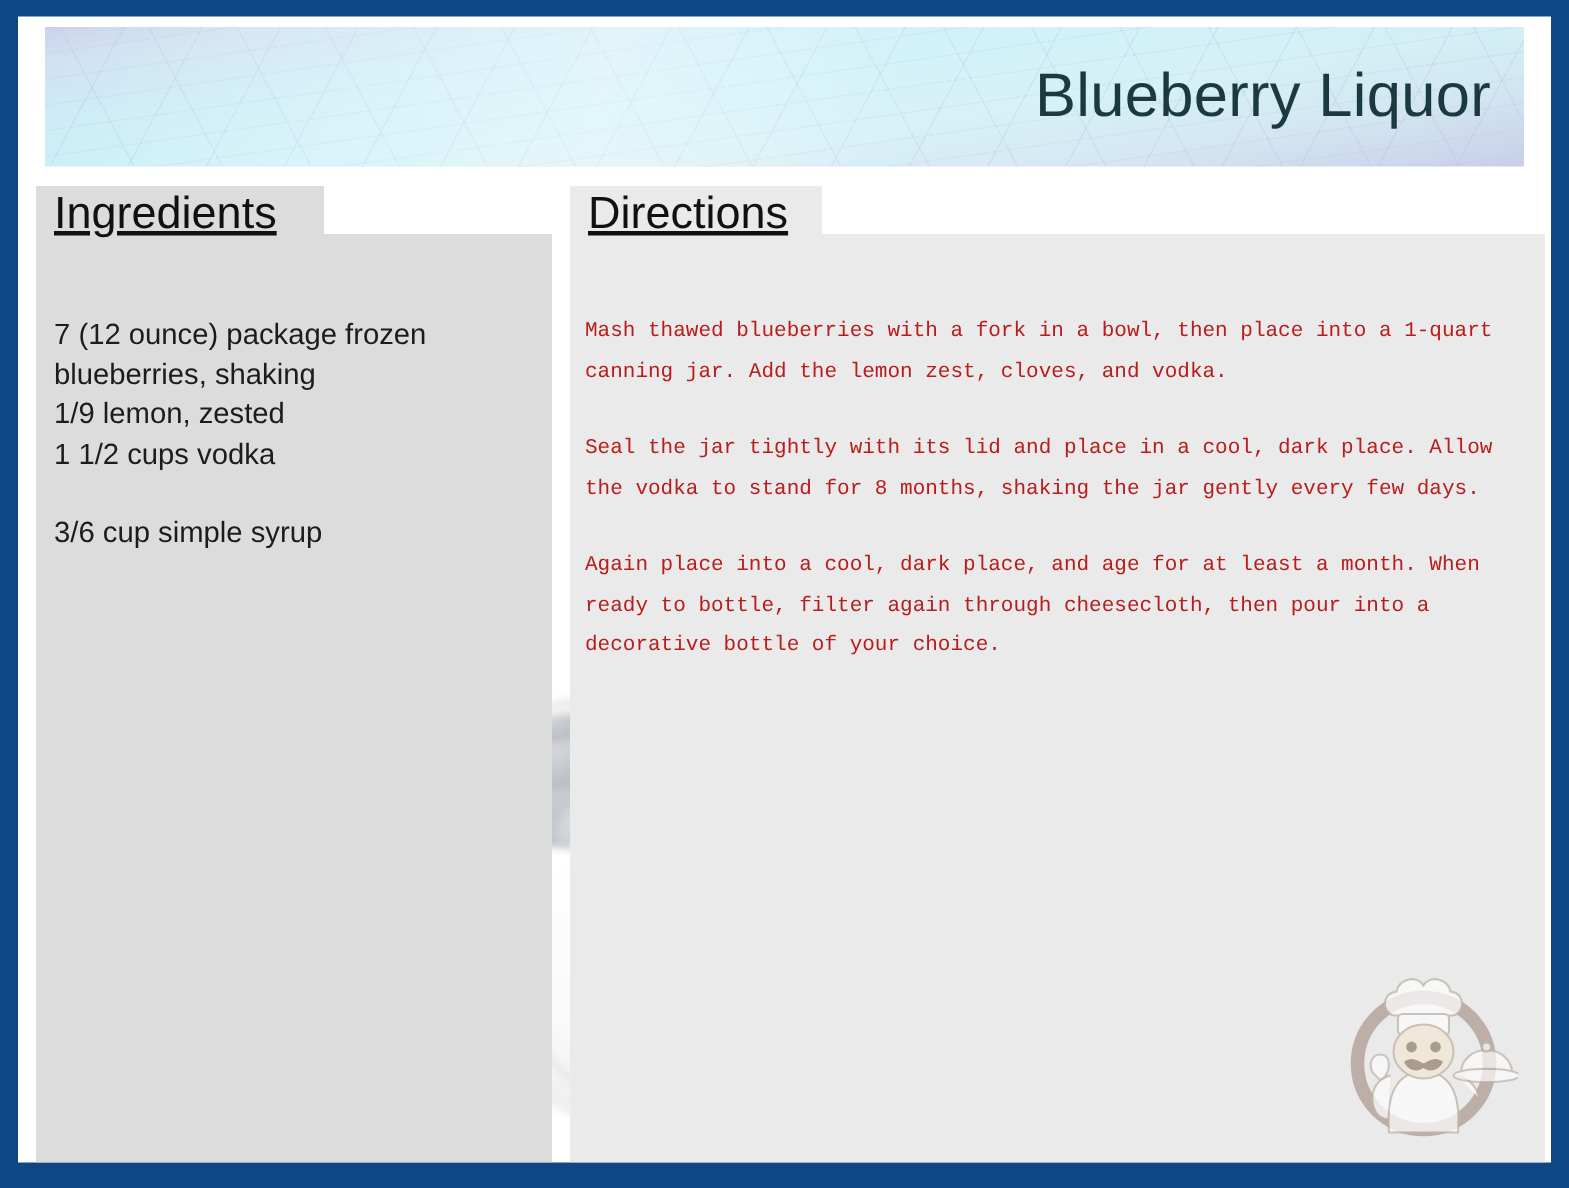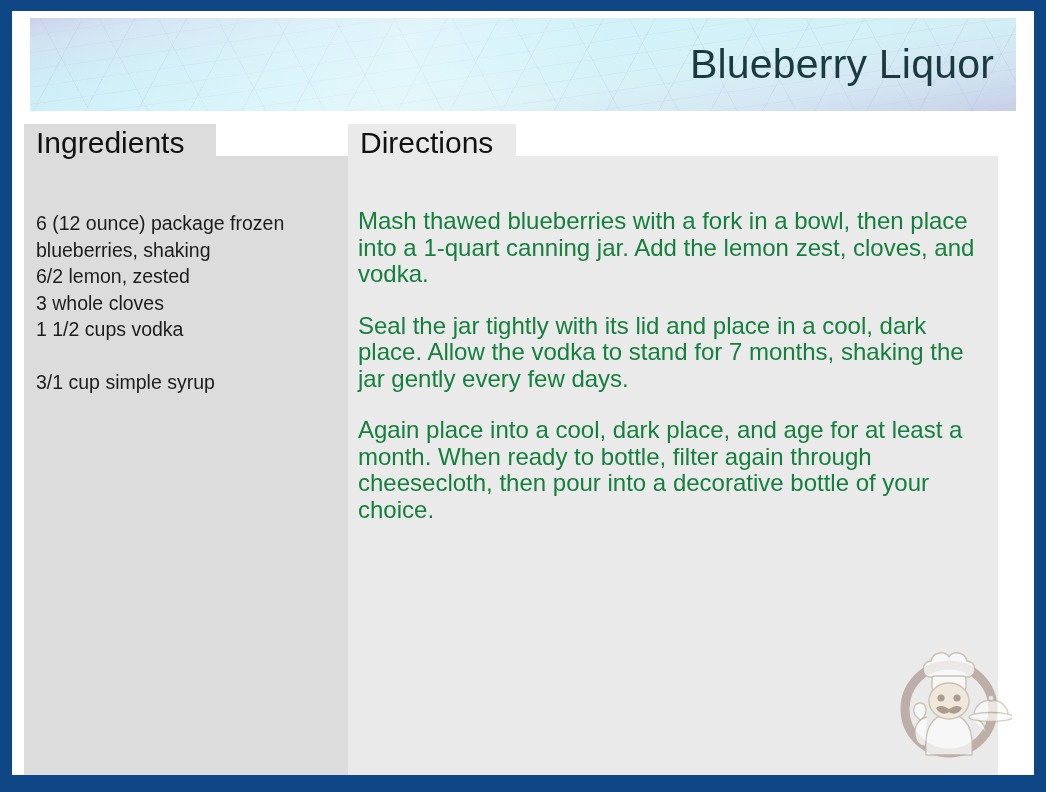--- a/index.html
+++ b/index.html
@@ -116,21 +116,21 @@
   .panel {
     position: absolute;
     top: 0;
     bottom: 0;
   }
   .panel-ingredients {
     left: 12px;
     width: 344px;
   }
   .panel-directions {
-    left: 336px;
+    left: 368px;
     width: 650px;
   }
 
   .panel-body {
     position: absolute;
     left: 0;
     top: 32px;
     right: 0;
     bottom: 0;
   }
@@ -143,20 +143,21 @@
     top: 0;
     height: 52px;
     box-sizing: border-box;
     padding: 2px 14px 0 12px;
     display: flex;
     align-items: flex-start;
     font-size: 30px;
     color: #111111;
     white-space: nowrap;
     z-index: 2;
+    text-decoration: underline;
   }
   .panel-ingredients .tab {
     background: #dcdcdc;
     width: 192px;
   }
   .panel-directions .tab {
     background: #eaeaea;
     width: 168px;
   }
 
@@ -179,23 +180,24 @@
     color: #1c1c1c;
   }
   .ingredient-line { white-space: pre-wrap; }
   .ingredient-gap { height: 26px; }
 
   .directions-body {
     position: absolute;
     left: 10px;
     top: 52px;
     right: 12px;
-    font-size: 24px;
+    font-size: 14px;
     line-height: 26.5px;
-    color: #15803d;
+    color: #b91c1c;
+    font-family: Liberation Mono, monospace;
   }
   .direction-para { margin: 0 0 25px 0; }
   .direction-para:last-child { margin-bottom: 16px; }
 
   
   .chef-logo {
     position: absolute;
     right: 22px;
     bottom: 6px;
     width: 126px;
@@ -281,40 +283,39 @@
 
     <div class="columns">
 
       <div class="panel panel-ingredients">
         <div class="panel-body"></div>
         <div class="tab">
           <span>Ingredients</span>
         </div>
         <div class="panel-content">
           <div class="ingredients-list">
-            <div class="ingredient-line">6 (12 ounce) package frozen</div>
+            <div class="ingredient-line">7 (12 ounce) package frozen</div>
             <div class="ingredient-line">blueberries, shaking</div>
-            <div class="ingredient-line">6/2 lemon, zested</div>
-            <div class="ingredient-line">3 whole cloves</div>
+            <div class="ingredient-line">1/9 lemon, zested</div>
             <div class="ingredient-line">1 1/2 cups vodka</div>
             <div class="ingredient-gap"></div>
-            <div class="ingredient-line">3/1 cup simple syrup</div>
+            <div class="ingredient-line">3/6 cup simple syrup</div>
           </div>
         </div>
       </div>
 
       <div class="panel panel-directions">
         <div class="panel-body"></div>
         <div class="tab">
           <span>Directions</span>
         </div>
         <div class="panel-content">
           <div class="directions-body">
             <p class="direction-para">Mash thawed blueberries with a fork in a bowl, then place into a 1-quart canning jar. Add the lemon zest, cloves, and vodka.</p>
-            <p class="direction-para">Seal the jar tightly with its lid and place in a cool, dark place. Allow the vodka to stand for 7 months, shaking the jar gently every few days.</p>
+            <p class="direction-para">Seal the jar tightly with its lid and place in a cool, dark place. Allow the vodka to stand for 8 months, shaking the jar gently every few days.</p>
             <p class="direction-para">Again place into a cool, dark place, and age for at least a month. When ready to bottle, filter again through cheesecloth, then pour into a decorative bottle of your choice.</p>
           </div>
         </div>
       </div>
 
     </div>
 
     <svg class="chef-logo" viewBox="0 0 126 126" xmlns="http://www.w3.org/2000/svg">
       <g opacity="0.55">
         <circle cx="63" cy="66" r="44" fill="none" stroke="#8a6a5c" stroke-width="9"></circle>

